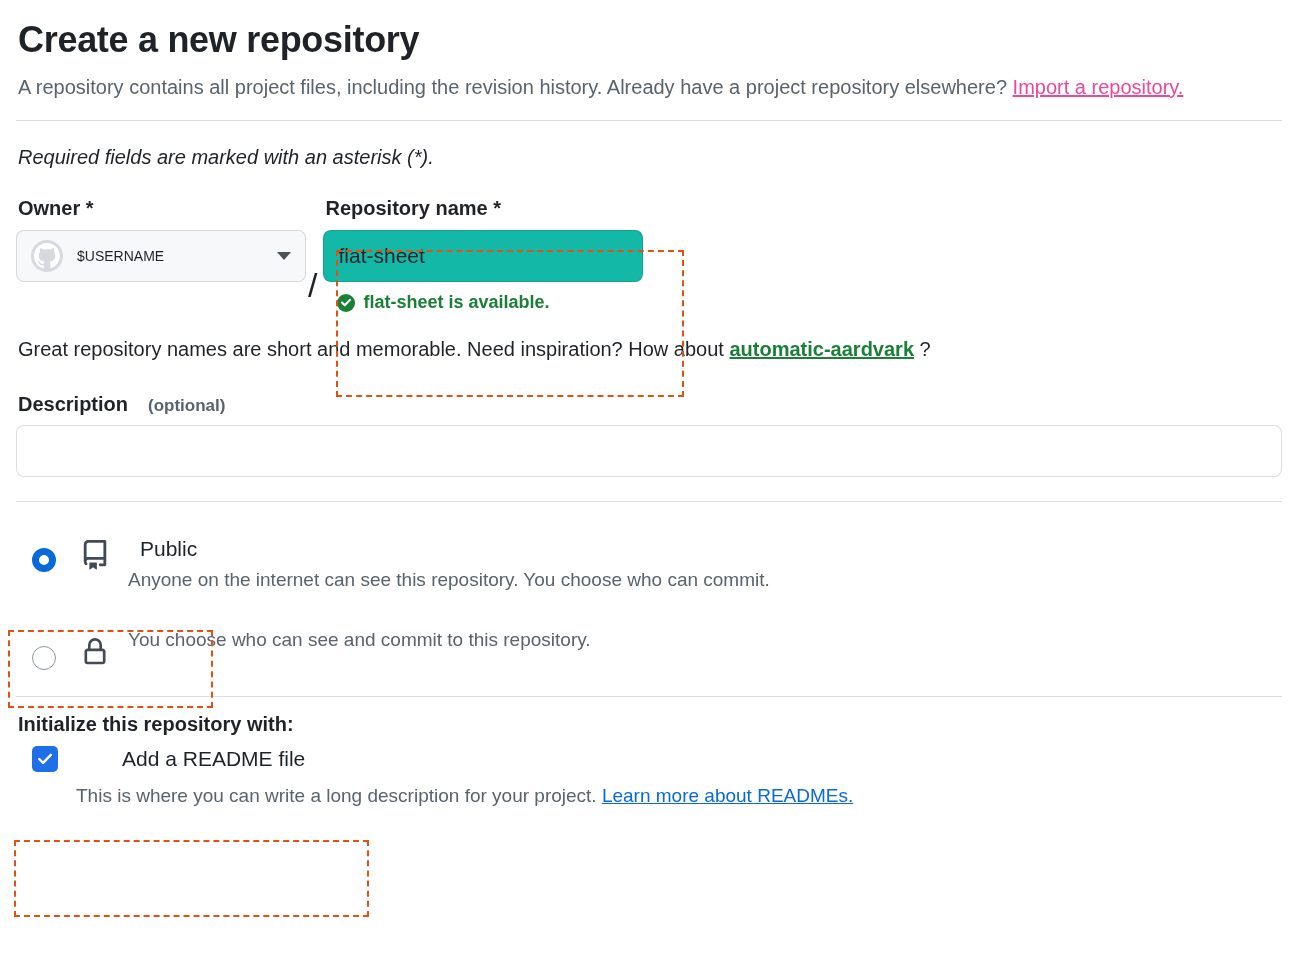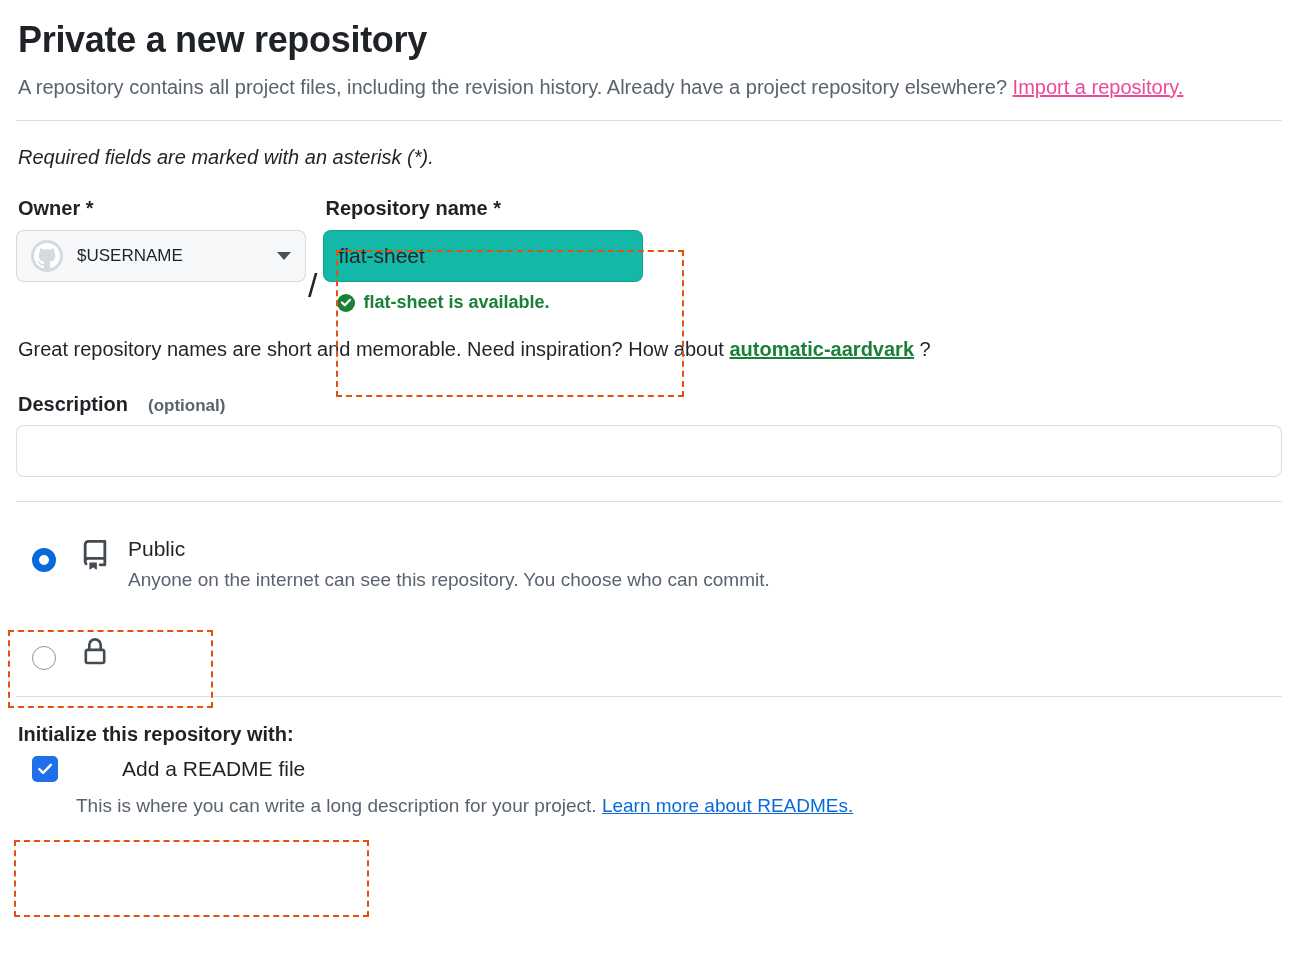--- a/index.html
+++ b/index.html
@@ -96,21 +96,21 @@
     border-radius: 50%;
     background: #d6d9dd;
     flex: 0 0 32px;
     display: flex;
     align-items: center;
     justify-content: center;
     margin-right: 14px;
   }
   .avatar svg { display: block; }
   .owner-name {
-    font-size: 17px;
+    font-size: 14px;
     color: #1f2328;
     flex: 1 1 auto;
     white-space: nowrap;
   }
   .caret {
     width: 0; height: 0;
     border-left: 7px solid transparent;
     border-right: 7px solid transparent;
     border-top: 8px solid #4a5157;
     margin-left: 10px;
@@ -221,31 +221,31 @@
     margin: 14px 16px 0 0;
     display: flex;
     align-items: flex-start;
     justify-content: center;
   }
   .vis-text { flex: 1 1 auto; }
   .vis-title {
     font-size: 21px;
     line-height: 30px;
     color: #1f2328;
-    margin: 8px 0 0 0;
+    margin: 8px 0 0 12px;
   }
   .vis-sub {
     font-size: 19px;
     line-height: 28px;
     color: #59636e;
     margin: 2px 0 0 0;
   }
 
   
-  .init-block { margin-top: 26px; }
+  .init-block { margin-top: 16px; }
   .init-title {
     font-size: 20px;
     font-weight: bold;
     color: #1f2328;
     margin: 0 0 8px 2px;
   }
   .readme-row {
     display: flex;
     align-items: center;
     margin-left: 16px;
@@ -286,21 +286,21 @@
     box-sizing: border-box;
     z-index: 50;
   }
 </style>
 </head>
 <body>
 
 <div class="page">
   <div class="inner">
 
-    <h1 class="page-title">Private a new repository</h1>
+    <h1 class="page-title">Create a new repository</h1>
 
     <p class="lede"><span>A repository contains all project files, including the revision history. Already have a project repository elsewhere? </span><a href="#">Import a repository.</a></p>
 
     <hr class="divider">
 
     <p class="required-note">Required fields are marked with an asterisk (*).</p>
 
     <div class="name-row">
 
       <div class="owner-col">
@@ -370,20 +370,21 @@
         <span class="radio off"></span>
         <span class="vis-icon">
           <svg width="28" height="28" viewBox="0 0 16 16" fill="#424a53" aria-hidden="true">
             <path d="M4 4a4 4 0 0 1 8 0v2h.25c.966 0 1.75.784 1.75 1.75v5.5A1.75 1.75 0 0 1 12.25
               15h-8.5A1.75 1.75 0 0 1 2 13.25v-5.5C2 6.784 2.784 6 3.75 6H4Zm8.25 3.5h-8.5a.25.25 0 0
               0-.25.25v5.5c0 .138.112.25.25.25h8.5a.25.25 0 0 0 .25-.25v-5.5a.25.25 0 0 0-.25-.25ZM10.5
               6V4a2.5 2.5 0 1 0-5 0v2Z"></path>
           </svg>
         </span>
         <span class="vis-text">
+          <span class="vis-sub" style="display:block">You choose who can see and commit to this repository.</span>
         </span>
       </div>
     </div>
 
     <hr class="divider" style="margin-top:22px">
 
     <div class="init-block">
       <div class="init-title">Initialize this repository with:</div>
       <div class="readme-row">
         <span class="checkbox">

